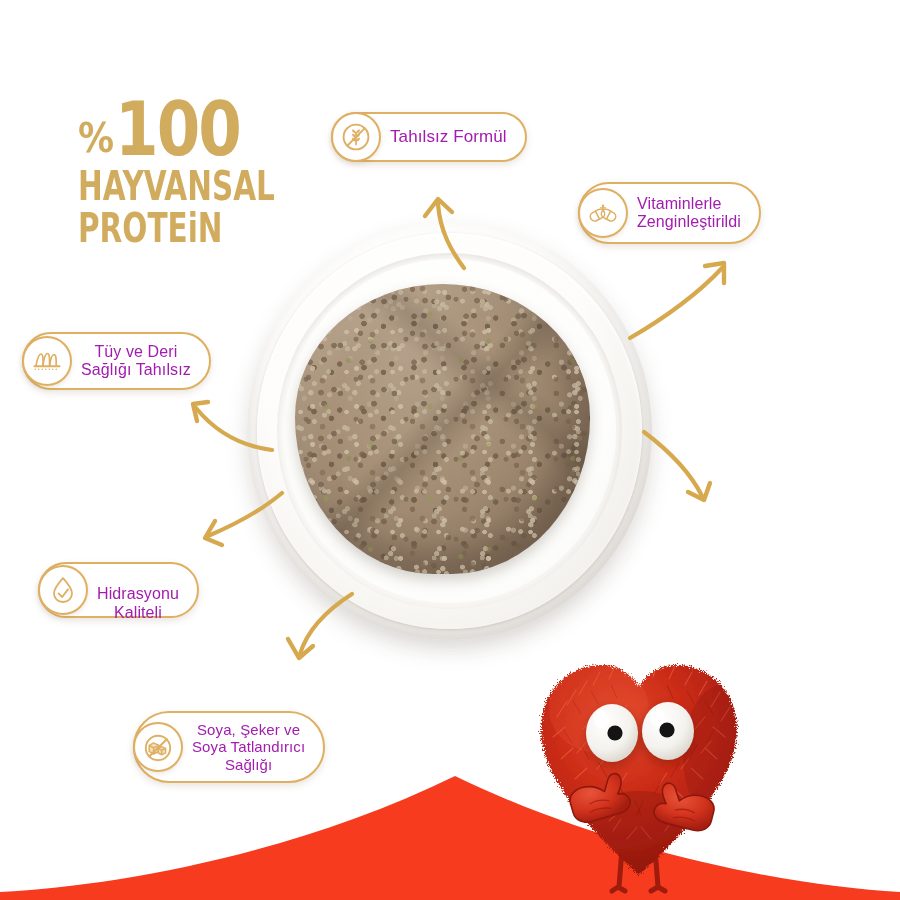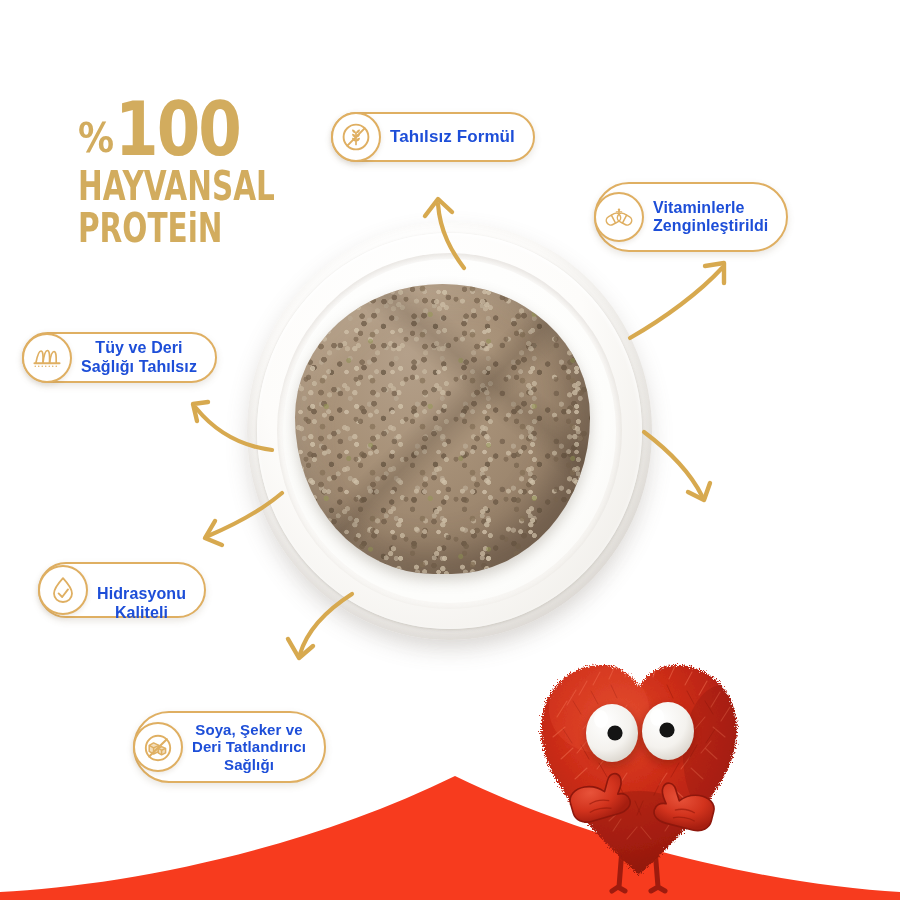--- a/index.html
+++ b/index.html
@@ -100,27 +100,27 @@
   
   .badge{position:absolute;display:flex;align-items:center;
      background:#ffffff;border:2.5px solid #DFAF62;border-radius:40px;
      box-shadow:0 3px 7px rgba(120,100,70,.16);
      padding:0 18px 0 0;box-sizing:border-box;}
   .badge .bcirc{flex:0 0 auto;width:46px;height:46px;border-radius:50%;
      border:2.5px solid #DFAF62;background:#fff;margin:-1px 9px -1px -2px;
      display:flex;align-items:center;justify-content:center;
      box-shadow:0 2px 5px rgba(120,100,70,.14);}
   .badge .bcirc svg{display:block;}
-  .badge .btxt{font-weight:bold;color:#1d4ed8;line-height:1.14;letter-spacing:.1px;white-space:nowrap;}
+  .badge .btxt{font-weight:normal;color:#a21caf;line-height:1.14;letter-spacing:.1px;white-space:nowrap;}
 
   #b-grain   {left:331px;top:112px;height:50px;}
   #b-grain   .btxt{font-size:17px;}
-  #b-vitamin {left:594px;top:182px;height:70px;}
+  #b-vitamin {left:578px;top:182px;height:62px;}
   #b-vitamin .btxt{font-size:16px;text-align:left;}
-  #b-fur     {left:22px;top:332px;height:51px;}
+  #b-fur     {left:22px;top:332px;height:58px;}
   #b-fur     .btxt{font-size:16px;text-align:center;}
   #b-protein {left:656px;top:514px;height:58px;}
   #b-protein .btxt{font-size:16px;text-align:left;}
   #b-hydr    {left:38px;top:562px;height:56px;}
   #b-hydr    .btxt{font-size:16px;text-align:center;margin-top:27px;}
   #b-soy     {left:133px;top:673px;height:72px;margin-top:38px;}
   #b-soy     .btxt{font-size:15px;text-align:center;}
 
   
   #arrows{position:absolute;inset:0;pointer-events:none;}
@@ -276,21 +276,21 @@
           <path d="M10.6,15.9 L10.6,22"></path>
           <path d="M15.2,16.4 L18.6,14.6 L22.6,16.4 L22.6,20.8 L18.6,22.8 L15.2,20.8 Z" fill="#F2DDBC" stroke="#DFAF62"></path>
           <path d="M15.2,16.4 L18.6,18.2 L22.6,16.4"></path>
           <path d="M18.6,18.2 L18.6,22.8"></path>
           <circle cx="15" cy="16" r="12.2" stroke-width="1.9" fill="none"></circle>
           <path d="M6.2,24.6 L23.8,7.2" stroke-width="2.1" stroke-linecap="round"></path>
         </g>
       </svg>
     </span>
     <span class="btxt">
-      <span>Soya, Şeker ve</span><br><span>Deri Tatlandırıcı</span><br><span>Sağlığı</span>
+      <span>Soya, Şeker ve</span><br><span>Soya Tatlandırıcı</span><br><span>Sağlığı</span>
     </span>
   </div>
 
   <svg id="red-mountain" viewBox="0 0 900 160" width="900" height="160" preserveAspectRatio="none">
     <path d="M0,160 L0,152 C120,146 300,112 455,36 C612,112 790,146 900,152 L900,160 Z" fill="#F73B1E"></path>
   </svg>
 
   <svg id="mascot" viewBox="0 0 224 275" width="224" height="275">
     <defs>
       <radialGradient id="heartFill" cx="40%" cy="28%" r="78%">

